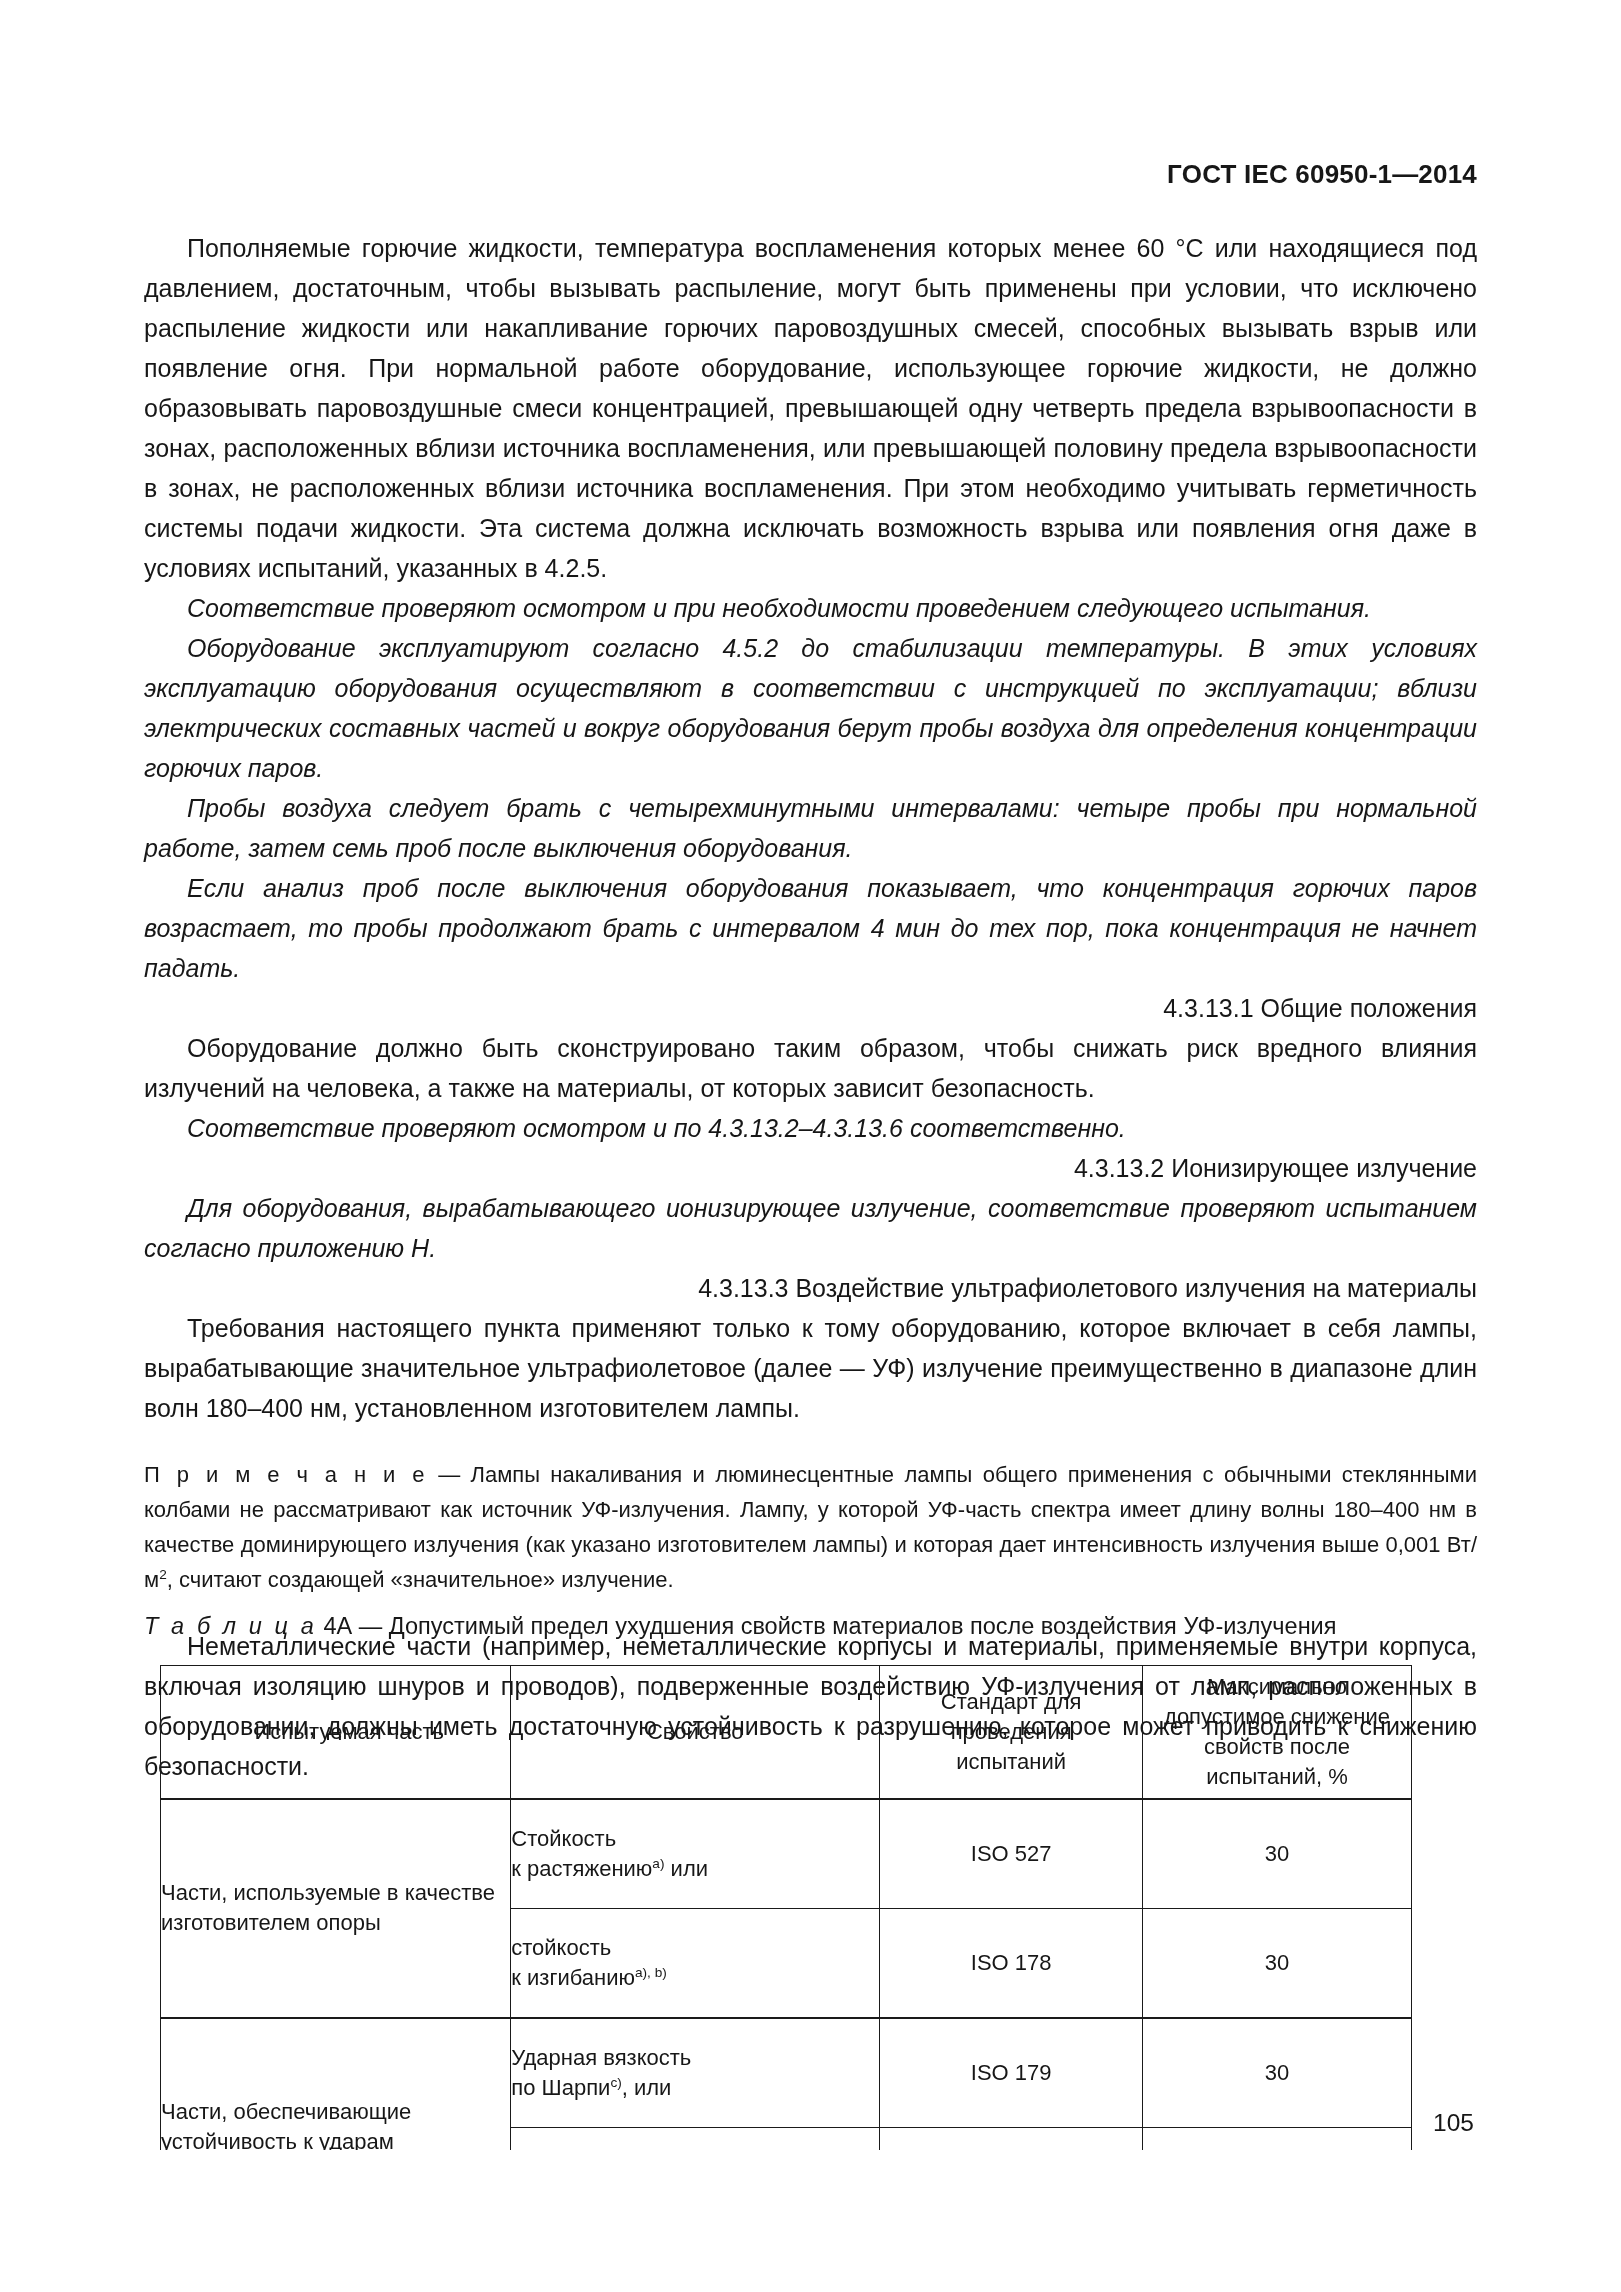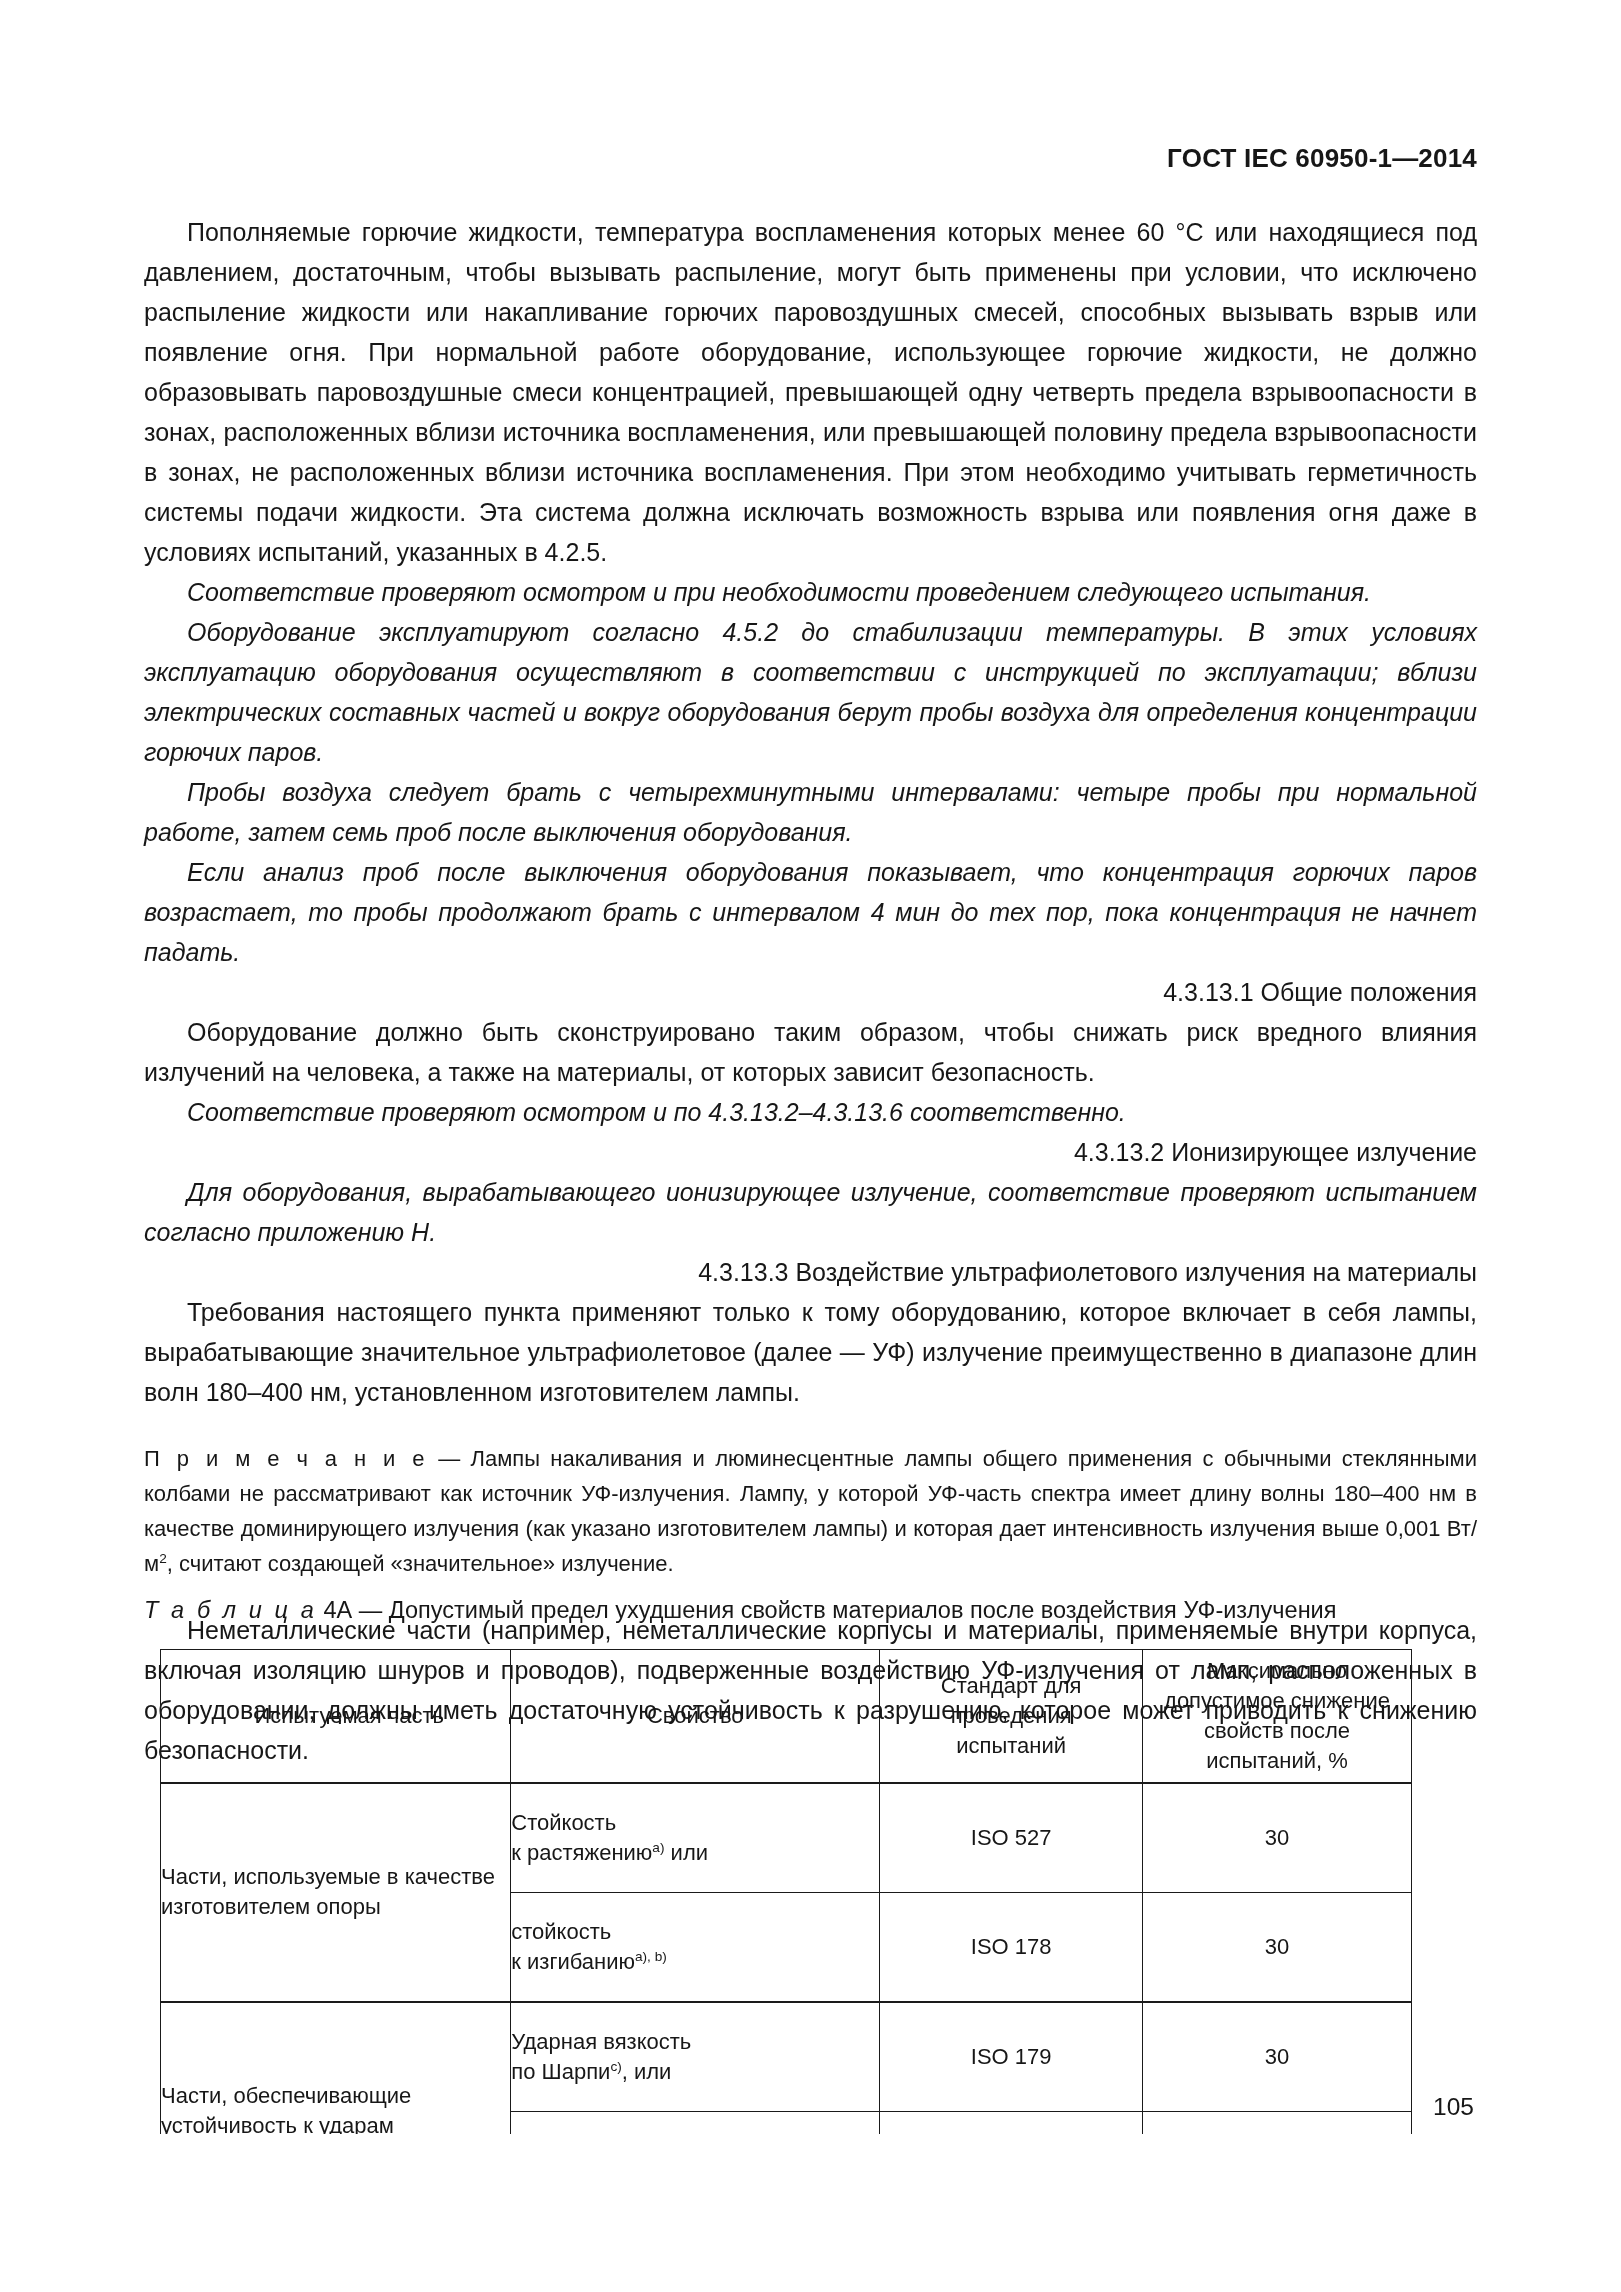--- a/index.html
+++ b/index.html
@@ -10,21 +10,21 @@
   }
   body {
     font-family: "Liberation Sans", sans-serif;
     color: #171717;
     -webkit-font-smoothing: antialiased;
   }
   .page {
     position: relative;
     width: 1621px;
     height: 2134px;
-    margin: 0 auto;
+    margin: 16px auto;
     background: #ffffff;
     box-sizing: border-box;
     overflow: hidden;
   }
 
   
   .doc-header {
     position: absolute;
     top: 143px;
     right: 144px;

